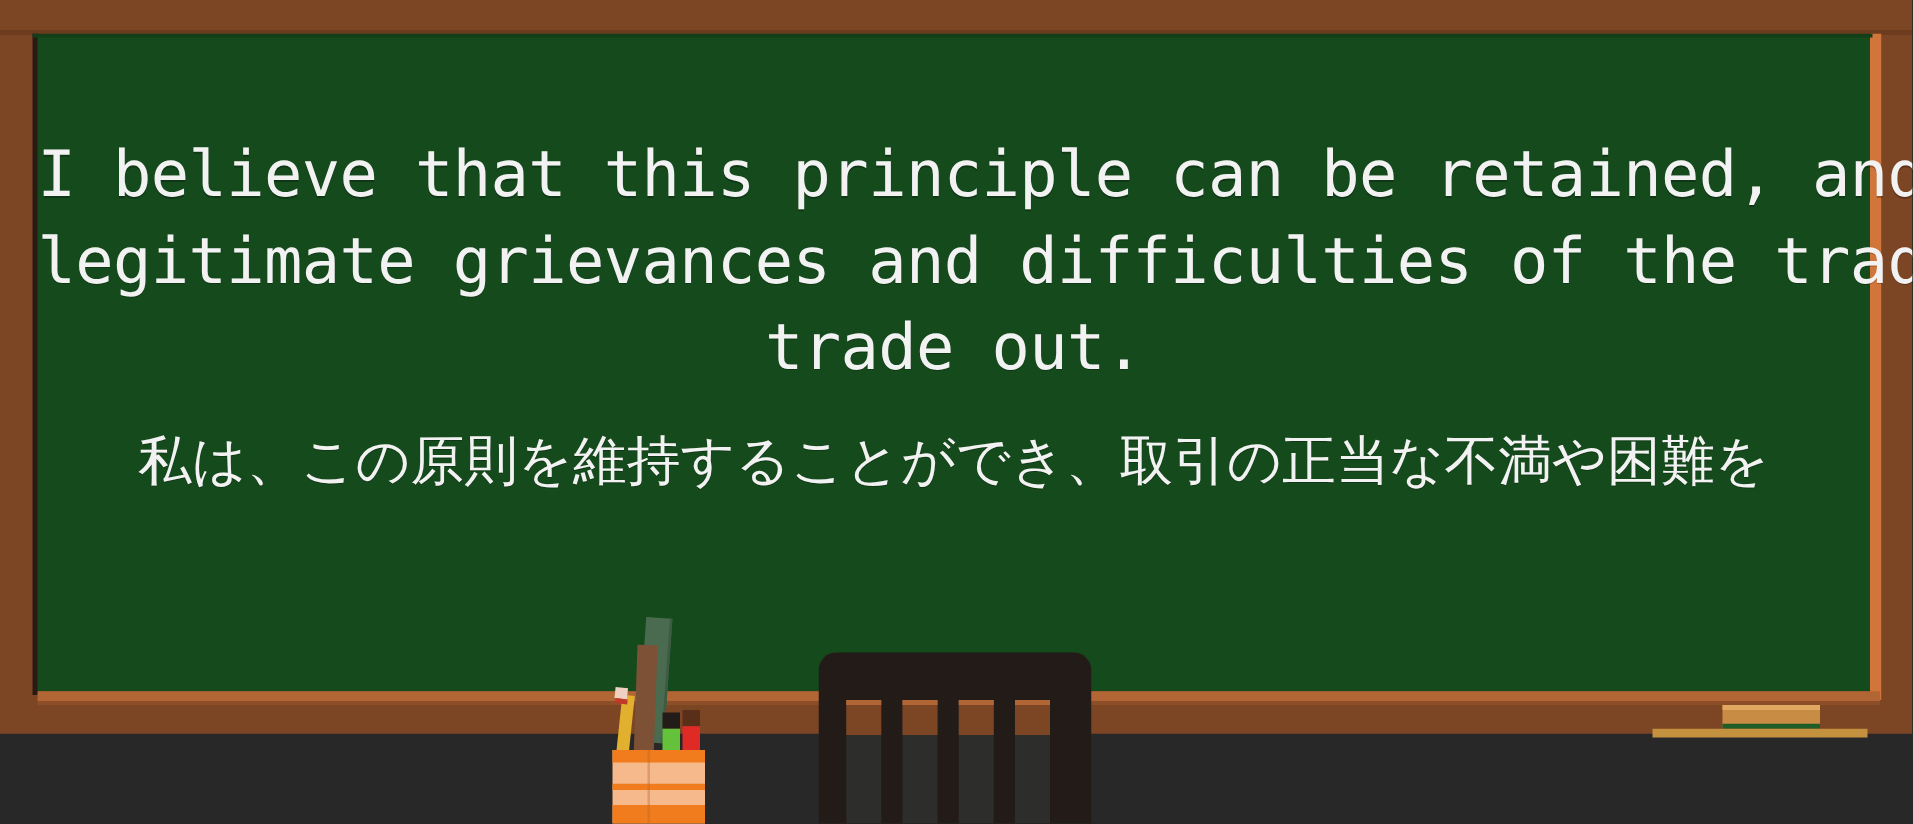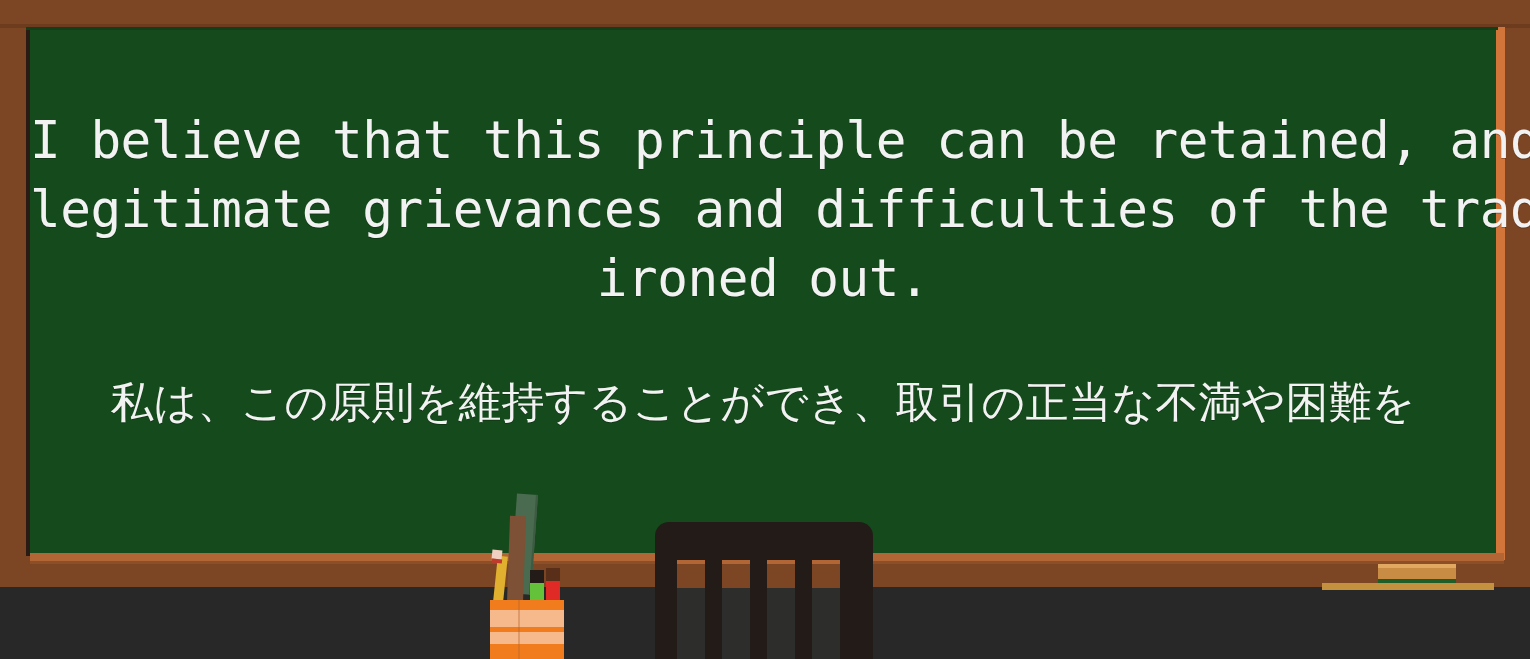--- a/index.html
+++ b/index.html
@@ -108,21 +108,21 @@
   }
   .en-line {
     font-family: "DejaVu Sans Mono", monospace;
     font-size: 51px;
     line-height: 69px;
     letter-spacing: -0.5px;
     white-space: nowrap;
     text-shadow: 0 1px 0 rgba(0,0,0,0.25);
   }
   .en-block { margin-top: 78px; }
-  .ja-block { margin-top: 60px; }
+  .ja-block { margin-top: 27px; }
   .ja-line {
     font-family: "DejaVu Sans", sans-serif;
     font-size: 43px;
     line-height: 59px;
     white-space: nowrap;
     text-shadow: 0 1px 0 rgba(0,0,0,0.25);
   }
 
   
   .chair {
@@ -339,21 +339,21 @@
   <div class="board"></div>
   <div class="board-inner-shadow-top"></div>
 
   <div class="ledge-lip"></div>
   <div class="ledge-lip-shadow"></div>
 
   <div class="board-text">
     <div class="en-block">
       <div class="en-line">I believe that this principle can be retained, and that the</div>
       <div class="en-line">legitimate grievances and difficulties of the trade can be</div>
-      <div class="en-line">ironed out.</div>
+      <div class="en-line">trade out.</div>
     </div>
     <div class="ja-block">
       <div class="ja-line">私は、この原則を維持することができ、取引の正当な不満や困難を</div>
     </div>
   </div>
 
   <div class="chair">
     <div class="chair-back"></div>
     <div class="chair-slat s1"></div>
     <div class="chair-slat s2"></div>

